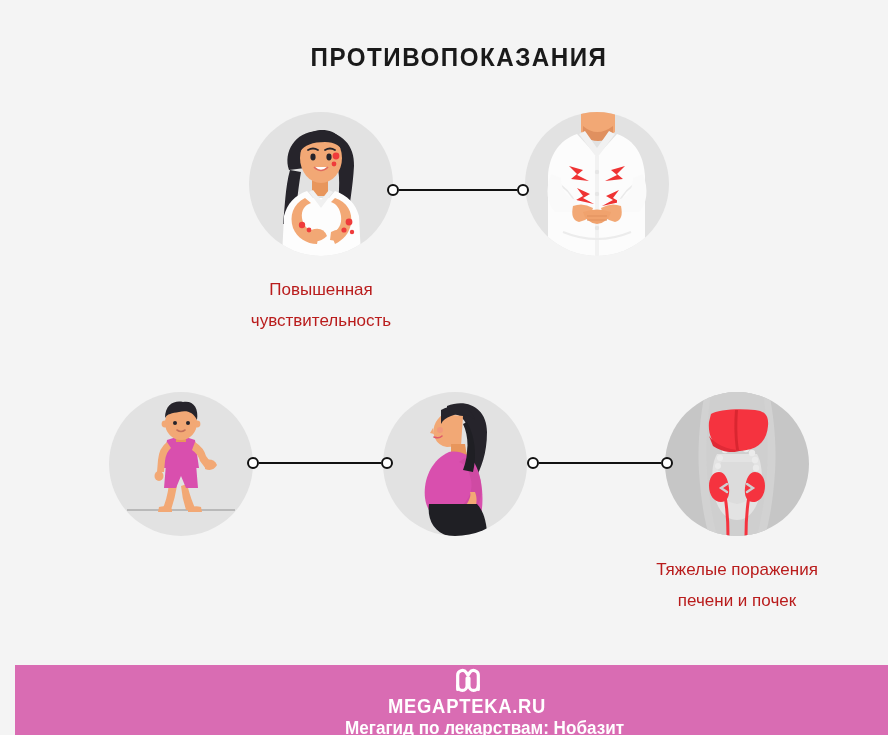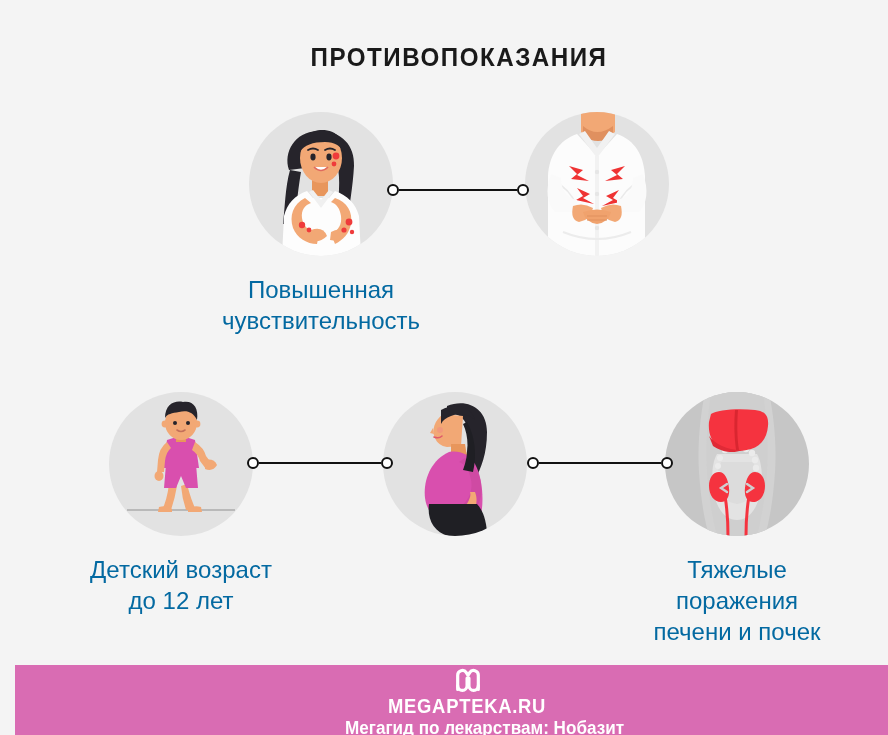--- a/index.html
+++ b/index.html
@@ -57,23 +57,23 @@
     position: absolute;
     inset: 0;
     border-radius: 50%;
     background: #e2e2e2;
     overflow: hidden;
   }
   .circle.dark { background: #c6c6c6; }
 
   .caption {
     margin-top: 18px;
-    font-size: 24px;
+    font-size: 17px;
     line-height: 31px;
-    color: #0369a1;
+    color: #b91c1c;
     white-space: pre-line;
   }
 
   
   #node-sensitivity { left: 196px; top: 112px; }
   #node-lactose     { left: 472px; top: 112px; }
   #node-children    { left:  56px; top: 392px; }
   #node-pregnancy   { left: 330px; top: 392px; }
   #node-organs      { left: 612px; top: 392px; text-align: center; }
 
@@ -264,22 +264,20 @@
           <circle cx="88" cy="32" r="3.4" fill="#f2a875"></circle>
 
           <path d="M56 26 C56 12 66 8 74 10 C84 8 90 16 88 28 C84 20 78 18 70 20 C63 21 58 22 56 26 Z" fill="#26242b"></path>
 
           <circle cx="66" cy="31" r="2" fill="#26242b"></circle>
           <circle cx="79" cy="31" r="2" fill="#26242b"></circle>
           <path d="M68 38 q4 3 8 0" stroke="#c4705a" stroke-width="1.6" fill="none" stroke-linecap="round"></path>
         </svg>
       </div>
     </div>
-    <div class="caption">Детский возраст
-до 12 лет</div>
   </div>
 
   <div class="node" id="node-pregnancy">
     <div class="circle-wrap">
       <div class="circle">
         <svg viewBox="0 0 144 144" width="144" height="144">
 
           <path d="M64 14 C84 6 104 16 104 40 C104 62 98 76 92 88 L76 84 C84 66 88 48 84 34 C80 22 70 20 64 24 Z" fill="#26242b"></path>
 
           <path d="M60 22 C52 28 48 38 52 46 C54 51 58 54 64 55 L78 54 L80 24 Z" fill="#f2a875"></path>

